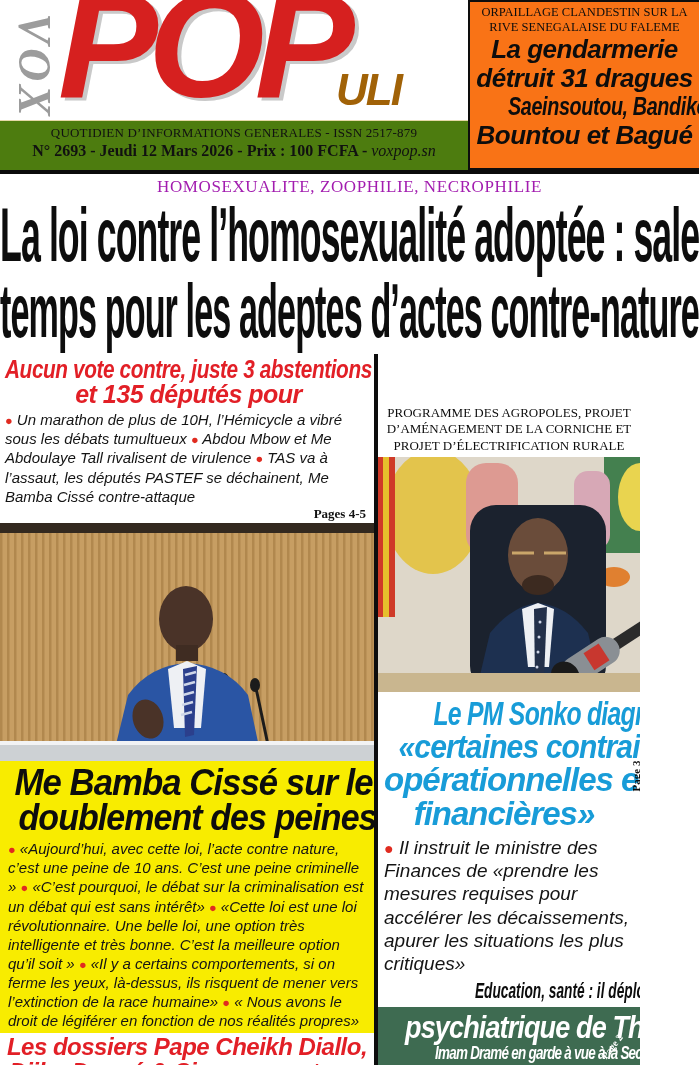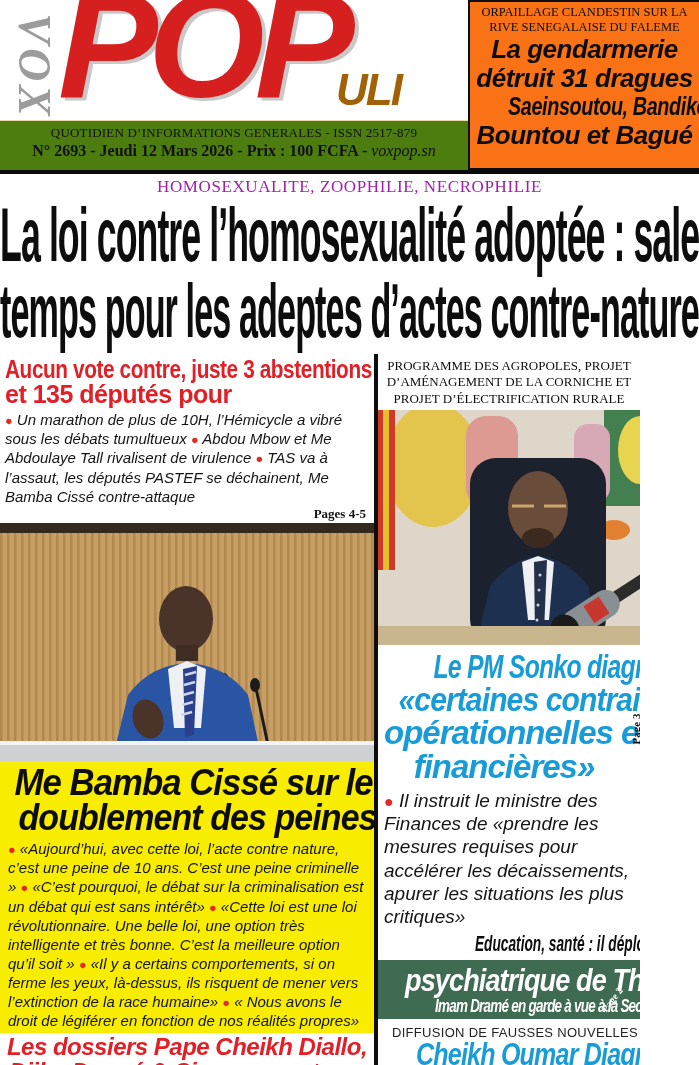--- a/index.html
+++ b/index.html
@@ -31,23 +31,23 @@
   .rule{height:4px;background:#0a0a0a;}
   .lead{height:180px;text-align:center;padding-top:3px;box-sizing:border-box;overflow:hidden;}
   .lead-kicker{font-size:17px;letter-spacing:0.6px;color:#a21caf;}
   .lead-line{display:flex;justify-content:center;height:76px;align-items:center;}
   .lead-line .fill{font-size:76px;font-weight:800;letter-spacing:-2px;line-height:0.85;color:#0d0d0d;}
   .fit,.fill{display:inline-block;white-space:nowrap;}
   
   .cols{display:flex;height:711px;}
   .col-l{width:374px;box-sizing:border-box;overflow:hidden;}
   .divider{width:4px;background:#0d0d0d;}
-  .col-r{width:262px;box-sizing:border-box;overflow:hidden;text-align:center;}
-  
-  .subhead{padding:3px 2px 0 5px;color:#e21f26;font-weight:bold;}
+  .col-r{width:262px;box-sizing:border-box;overflow:hidden;text-align:center;margin-top:47px;}
+  
+  .subhead{padding:3px 2px 0 5px;color:#e21f26;font-weight:bold;font-style:italic;text-align:center;}
   .subhead .fit{font-size:25px;line-height:1.0;letter-spacing:-0.5px;}
   .bullets{font-style:italic;font-size:15px;line-height:1.27;padding:3px 4px 0 5px;color:#141414;}
   .bdot{color:#e02b20;font-style:normal;font-size:0.85em;}
   .pages{font-weight:bold;font-size:13px;text-align:right;padding:0 8px 1px 0;}
   .photo{display:block;}
   .ybox{background:#f8ec00;padding:4px 8px 3px 8px;box-sizing:border-box;}
   .ybox-head{text-align:center;font-weight:bold;font-style:italic;color:#0d0d0d;}
   .ybox-head .fit{font-size:36px;line-height:0.98;letter-spacing:-1px;}
   .ybox .bullets{padding:4px 0 0 0;}
   .dossiers{padding:2px 4px;text-align:center;}

